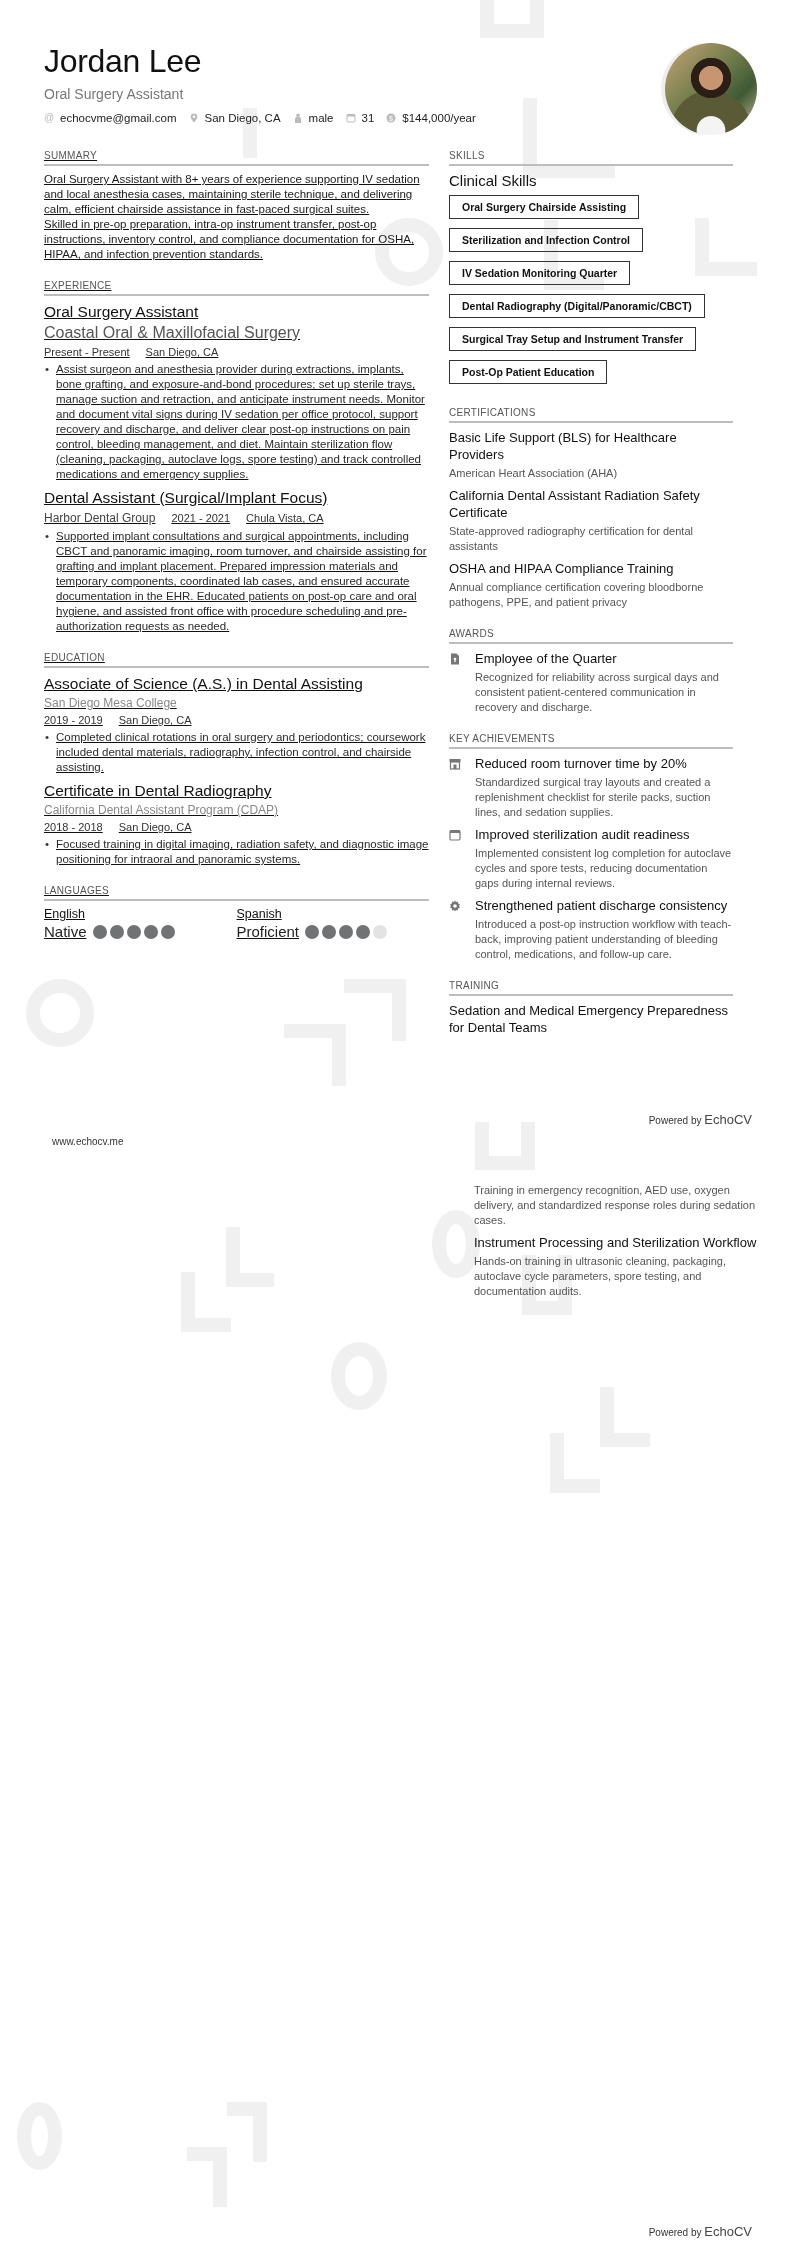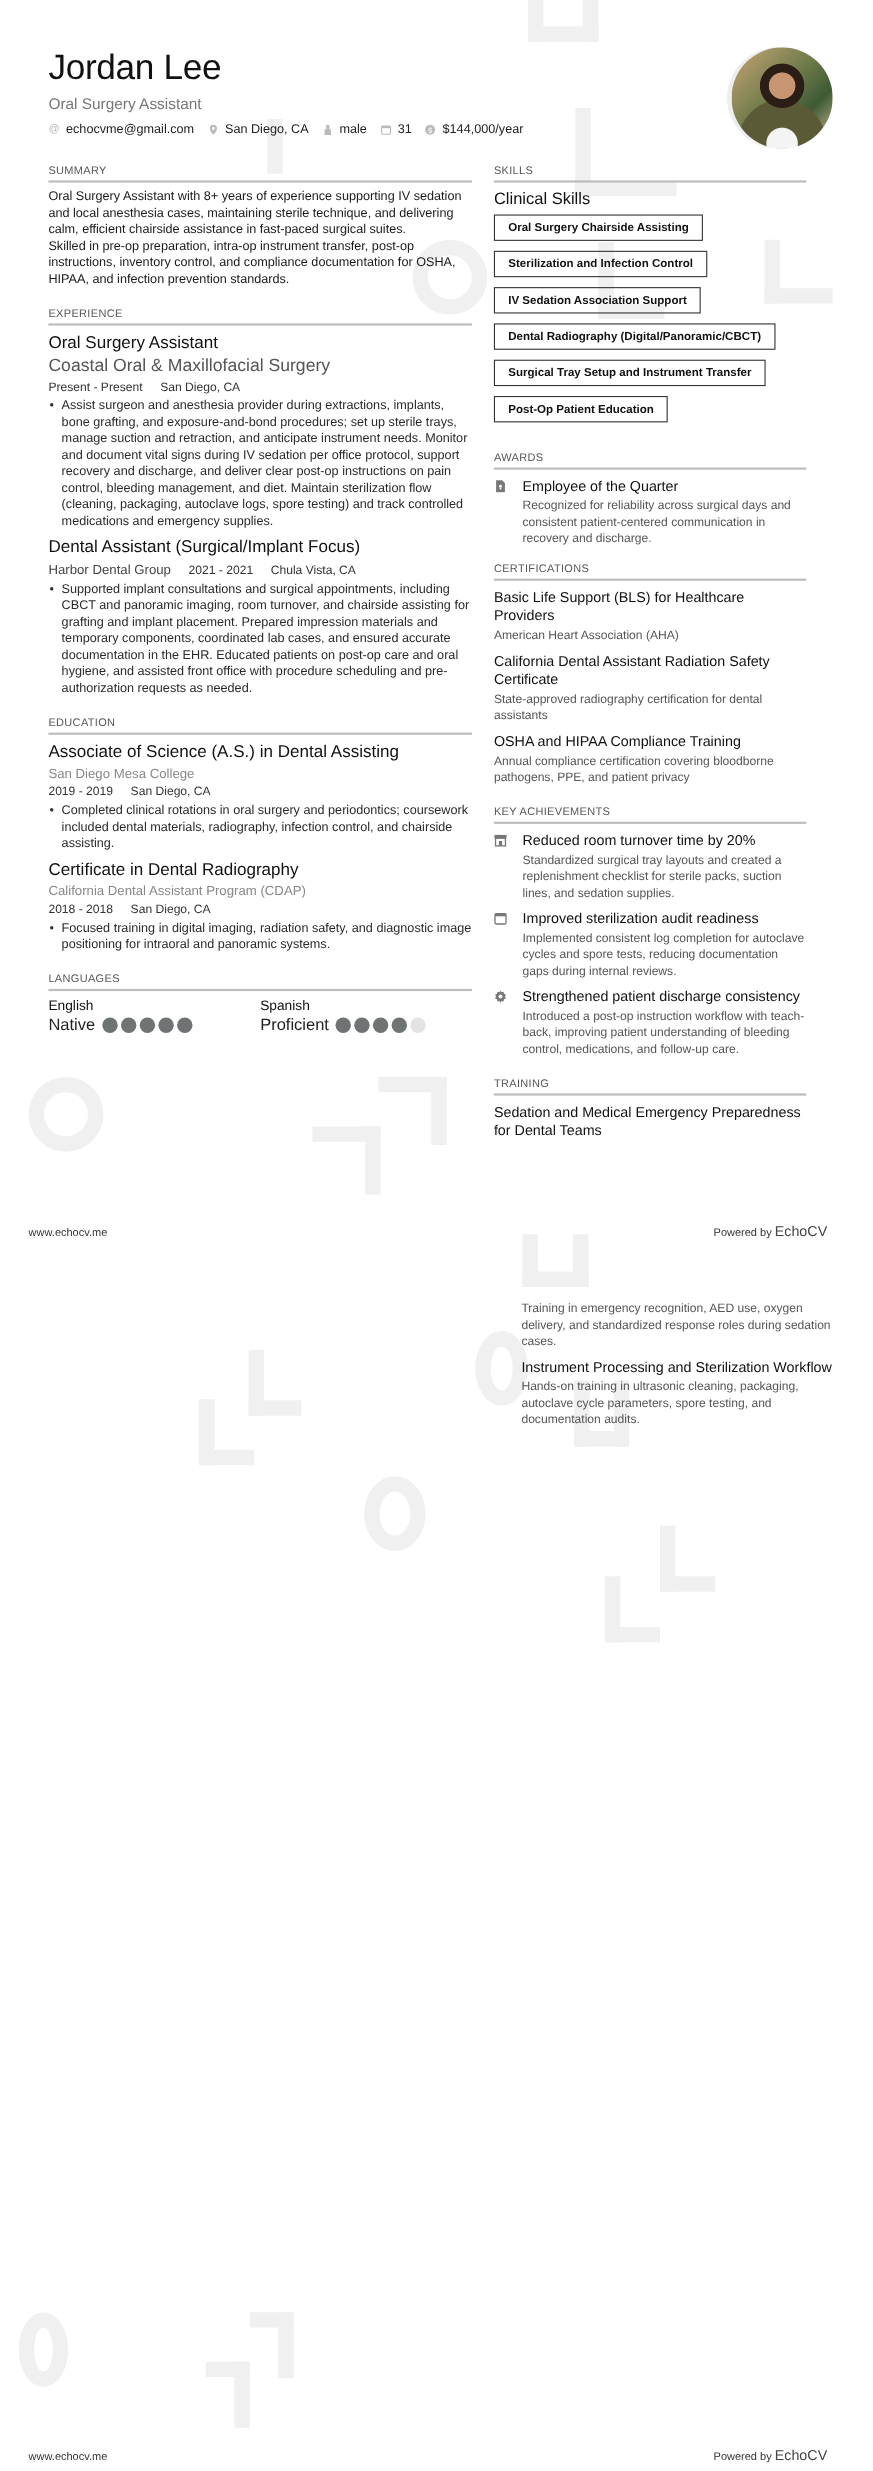--- a/index.html
+++ b/index.html
@@ -19,21 +19,21 @@
   .contacts { display: flex; align-items: center; gap: 12px; margin-top: 10px; font-size: 11.5px; color: #222; }
   .contact { display: flex; align-items: center; gap: 6px; }
   .cicon { width: 10px; height: 10px; display: inline-block; color: #bbb; font-size: 10px; line-height: 10px; text-align: center; }
 
   .avatar { position: absolute; left: 665px; top: 43px; width: 92px; height: 92px; border-radius: 50%;
     background: radial-gradient(circle at 50% 38%, #c89572 0 16%, #2b1e16 17% 27%, transparent 28%),
                 radial-gradient(circle at 50% 95%, #f4f4f4 0 14%, #5a5a36 15% 40%, transparent 41%),
                 linear-gradient(135deg, #c9a578 0%, #6f7b4a 45%, #3e5a35 70%, #d8c29b 100%);
     box-shadow: -4px 0 0 #eeeeee; }
 
-  .col-left { position: absolute; left: 44px; top: 150px; width: 385px; }
+  .col-left { position: absolute; left: 44px; top: 150px; width: 385px; text-decoration: underline; }
   .col-right { position: absolute; left: 449px; top: 150px; width: 284px; }
 
   .sec-head { font-size: 10px; letter-spacing: 0.3px; color: #555; text-transform: uppercase; padding-bottom: 3px; border-bottom: 2px solid #bdbdbd; margin-bottom: 6px; }
   .section { margin-bottom: 18px; }
 
   .para { font-size: 11.5px; line-height: 15px; color: #1a1a1a; }
 
   .job-title { font-size: 15.5px; color: #111; line-height: 20px; }
   .job-company { font-size: 16px; color: #555; margin-top: 2px; }
   .job-meta { font-size: 11px; color: #333; margin-top: 4px; display: flex; gap: 16px; }
@@ -61,21 +61,21 @@
 
   .cert { margin-bottom: 6px; }
   .cert-title { font-size: 13px; line-height: 17px; color: #111; }
   .cert-desc { font-size: 11px; line-height: 15px; color: #555; margin-top: 3px; }
 
   .award { display: flex; gap: 14px; margin-bottom: 6px; }
   .award-icon { width: 12px; height: 12px; flex: 0 0 12px; margin-top: 3px; color: #777; }
   .award-title { font-size: 13px; line-height: 17px; color: #111; }
   .award-desc { font-size: 11px; line-height: 15px; color: #555; margin-top: 3px; }
 
-  .footer-left { position: absolute; left: 26px; font-size: 10px; color: #333; }
+  .footer-left { position: absolute; left: 52px; font-size: 10px; color: #333; margin-top: 20px; }
   .footer-right { position: absolute; right: 42px; font-size: 10px; color: #333; }
   .footer-right .brand { font-size: 13px; color: #444; }
 
   .p2 { position: absolute; left: 474px; top: 1180px; width: 284px; }
 </style>
 </head>
 <body>
 
 <div class="deco deco-u" style="left:480px;top:-10px;width:64px;height:48px;"></div>
 <div class="deco deco-bar" style="left:243px;top:108px;width:14px;height:50px;"></div>
@@ -229,58 +229,58 @@
   </div>
 </div>
 
 <div class="col-right">
   <div class="section">
     <div class="sec-head">SKILLS</div>
     <div class="skill-cat">Clinical Skills</div>
     <div class="skill-wrap">
       <span class="skill-tag">Oral Surgery Chairside Assisting</span>
       <span class="skill-tag">Sterilization and Infection Control</span>
-      <span class="skill-tag">IV Sedation Association Support</span>
+      <span class="skill-tag">IV Sedation Monitoring Quarter</span>
       <span class="skill-tag">Dental Radiography (Digital/Panoramic/CBCT)</span>
       <span class="skill-tag">Surgical Tray Setup and Instrument Transfer</span>
       <span class="skill-tag">Post-Op Patient Education</span>
+    </div>
+  </div>
+
+  <div class="section" style="margin-top:-4px;">
+    <div class="sec-head">CERTIFICATIONS</div>
+    <div class="cert">
+      <div class="cert-title">Basic Life Support (BLS) for Healthcare Providers</div>
+      <div class="cert-desc">American Heart Association (AHA)</div>
+    </div>
+    <div class="cert">
+      <div class="cert-title">California Dental Assistant Radiation Safety Certificate</div>
+      <div class="cert-desc">State-approved radiography certification for dental assistants</div>
+    </div>
+    <div class="cert">
+      <div class="cert-title">OSHA and HIPAA Compliance Training</div>
+      <div class="cert-desc">Annual compliance certification covering bloodborne pathogens, PPE, and patient privacy</div>
     </div>
   </div>
 
   <div class="section">
     <div class="sec-head">AWARDS</div>
     <div class="award">
       <svg class="award-icon" viewBox="0 0 12 12">
           <path d="M2 0.5h5.5L10 3v8.5H2z" fill="#777"></path>
           <circle cx="6" cy="6" r="1.3" fill="#fff"></circle>
           <path d="M5.3 7.2v2l0.7-0.5 0.7 0.5v-2" fill="#fff"></path>
         </svg>
       <div>
         <div class="award-title">Employee of the Quarter</div>
         <div class="award-desc">Recognized for reliability across surgical days and consistent patient-centered communication in recovery and discharge.</div>
       </div>
     </div>
   </div>
 
-  <div class="section" style="margin-top:-4px;">
-    <div class="sec-head">CERTIFICATIONS</div>
-    <div class="cert">
-      <div class="cert-title">Basic Life Support (BLS) for Healthcare Providers</div>
-      <div class="cert-desc">American Heart Association (AHA)</div>
-    </div>
-    <div class="cert">
-      <div class="cert-title">California Dental Assistant Radiation Safety Certificate</div>
-      <div class="cert-desc">State-approved radiography certification for dental assistants</div>
-    </div>
-    <div class="cert">
-      <div class="cert-title">OSHA and HIPAA Compliance Training</div>
-      <div class="cert-desc">Annual compliance certification covering bloodborne pathogens, PPE, and patient privacy</div>
-    </div>
-  </div>
-
   <div class="section">
     <div class="sec-head">KEY ACHIEVEMENTS</div>
     <div class="award">
       <svg class="award-icon" viewBox="0 0 12 12">
           <rect x="0.5" y="1" width="11" height="3" fill="#777"></rect>
           <rect x="1.5" y="4" width="9" height="7" fill="none" stroke="#777" stroke-width="1.2"></rect>
           <rect x="4.5" y="6.5" width="3" height="4.5" fill="#777"></rect>
         </svg>
       <div>
         <div class="award-title">Reduced room turnover time by 20%</div>

